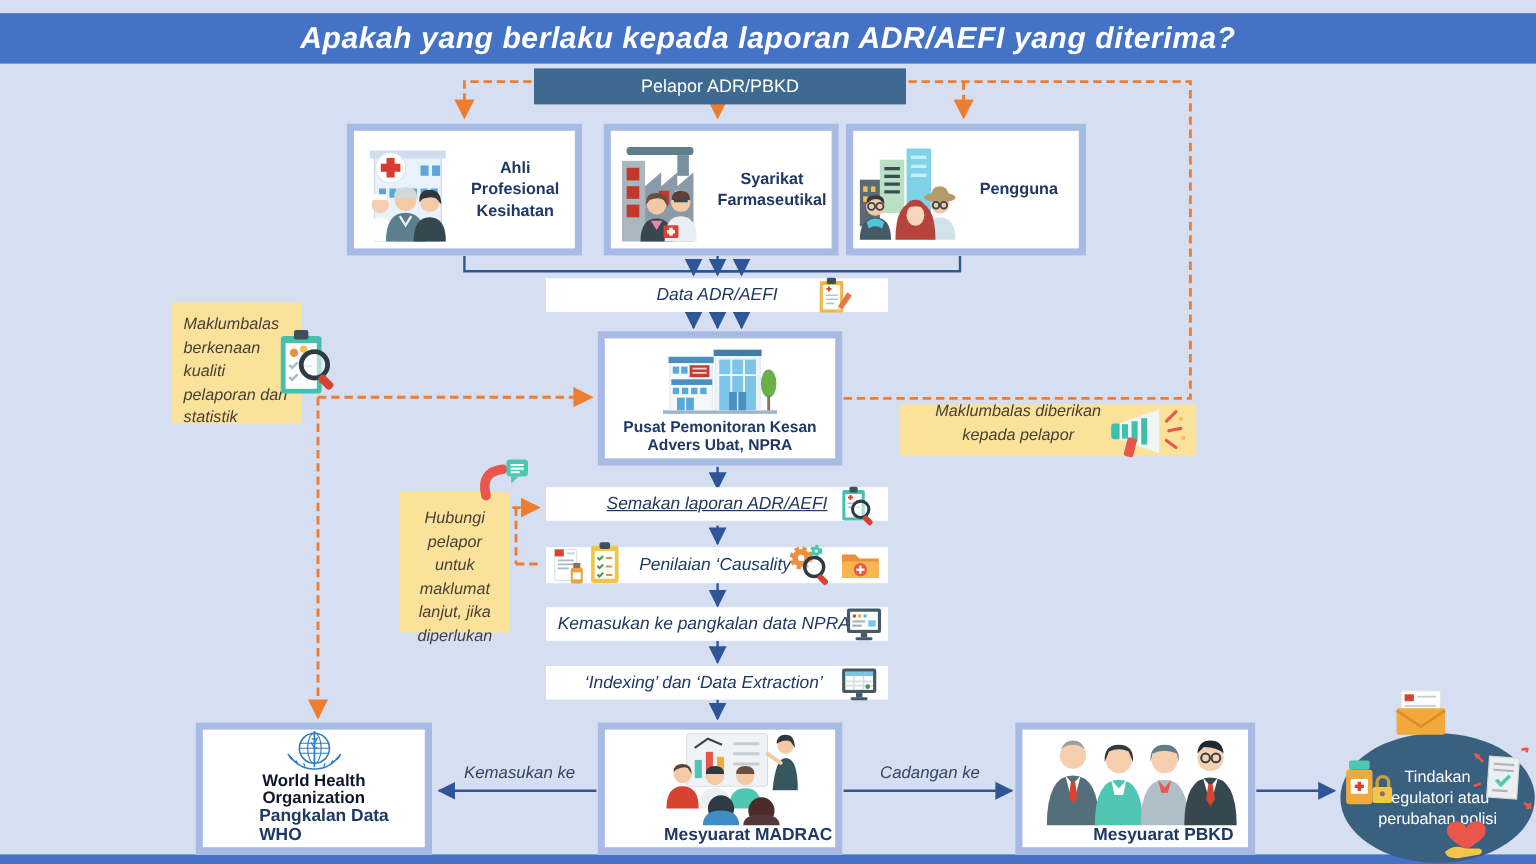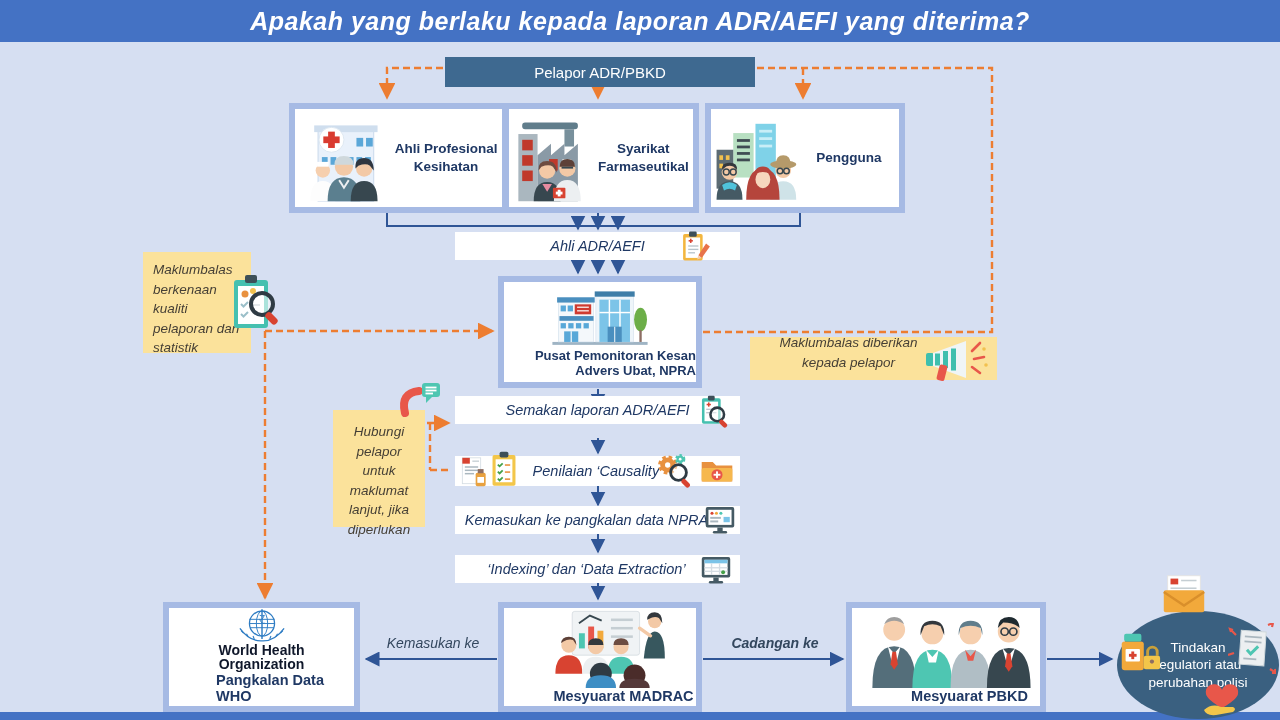--- a/index.html
+++ b/index.html
@@ -1,20 +1,20 @@
 <!DOCTYPE html>
 <html><head>
 <meta charset="utf-8">
 <style>
   html,body{margin:0;padding:0;}
   body{width:1280px;height:720px;position:relative;overflow:hidden;
        background:#D6DFF2;font-family:"Liberation Sans",sans-serif;}
   .abs{position:absolute;}
   
-  .header{left:0;top:0;width:1280px;height:42px;background:#4472C4;
+  .header{left:0;top:11px;width:1280px;height:42px;background:#4472C4;
           display:flex;align-items:center;justify-content:center;}
   .header .title{color:#fff;font-size:25px;font-weight:bold;font-style:italic;letter-spacing:.5px;}
   .footerbar{left:0;top:712px;width:1280px;height:8px;background:#4472C4;}
   
   svg.connectors{left:0;top:0;width:1280px;height:720px;z-index:1;}
   .node{z-index:2;}
   
   .pelapor{left:445px;top:57px;width:310px;height:30px;background:#3E6990;
            display:flex;align-items:center;justify-content:center;
            color:#fff;font-size:15px;}
@@ -27,21 +27,21 @@
   .bar{left:455px;width:285px;height:28px;background:#fff;display:flex;
        align-items:center;justify-content:center;color:#1F3864;
        font-style:italic;font-size:14.5px;box-sizing:border-box;}
   
   .note{background:#FBE29B;color:#453f35;font-style:italic;font-size:13.5px;
         line-height:1.45;box-sizing:border-box;}
   
   .npra{left:498px;top:276px;width:204px;height:112px;background:#fff;
         border:6px solid #A6BAE4;box-sizing:border-box;display:flex;
         flex-direction:column;align-items:center;justify-content:flex-end;padding-bottom:3px;}
-  .npra .lbl{color:#1F3864;font-weight:bold;font-size:13px;text-align:right;line-height:1.2;}
+  .npra .lbl{color:#1F3864;font-weight:bold;font-size:13px;text-align:center;line-height:1.2;}
   
   .botbox{top:602px;height:110px;background:#fff;border:6px solid #A6BAE4;
           box-sizing:border-box;display:flex;flex-direction:column;
           align-items:center;justify-content:flex-end;padding-bottom:2px;}
   .botbox .lbl{color:#1F3864;font-weight:bold;font-size:14.5px;margin-left:47px;}
   .who-words{color:#0f172a;font-weight:bold;font-size:14px;line-height:1.05;text-align:center;}
   
   .circle{left:1117px;top:611px;width:162px;height:108px;background:#3A6080;
           border-radius:50%;display:flex;align-items:center;justify-content:center;}
   .circle .lbl{color:#fff;font-size:13.5px;text-align:center;line-height:1.3;width:112px;}
@@ -94,21 +94,21 @@
 
 <div class="abs header node">
   <div class="title">Apakah yang berlaku kepada laporan ADR/AEFI yang diterima?</div>
 </div>
 <div class="abs footerbar node"></div>
 
 <div class="abs pelapor node">
   <span>Pelapor ADR/PBKD</span>
 </div>
 
-<div class="abs catbox node" style="left:289px;top:103px;width:219px;">
+<div class="abs catbox node" style="left:289px;top:103px;width:196px;">
   <div class="ic">
     <svg width="84" height="96" viewBox="0 0 84 100">
       <rect x="16" y="20" width="58" height="74" fill="#e9f1fb" stroke="#c9d8ea"></rect>
       <rect x="12" y="15" width="66" height="7" fill="#cfdeee"></rect>
       <rect x="56" y="28" width="7" height="9" fill="#5ba7d8"></rect>
         <rect x="66" y="28" width="7" height="9" fill="#5ba7d8"></rect>
       <rect x="20" y="48" width="6" height="8" fill="#5ba7d8"></rect>
         <rect x="29" y="48" width="6" height="8" fill="#5ba7d8"></rect>
       <rect x="38" y="48" width="6" height="8" fill="#5ba7d8"></rect>
         <rect x="47" y="48" width="6" height="8" fill="#5ba7d8"></rect>
@@ -191,21 +191,21 @@
       <path d="M64 94 Q64 74 78 74 Q92 74 92 94 Z" fill="#cfe3e8"></path>
       <path d="M38 94 Q38 60 56 60 Q74 60 74 94 Z" fill="#b5453c"></path>
       <ellipse cx="56" cy="72" rx="8" ry="9.5" fill="#f6d7bd"></ellipse>
       <path d="M46 72 Q46 58 56 58 Q66 58 66 72 Q66 64 56 64 Q46 64 46 72 Z" fill="#b5453c"></path>
     </svg>
   </div>
   <div class="lbl">Pengguna</div>
 </div>
 
 <div class="abs bar node" style="top:232px;">
-  <span>Ahli ADR/AEFI</span>
+  <span>Data ADR/AEFI</span>
   <svg class="abs" style="right:28px;top:-4px;" width="34" height="36" viewBox="0 0 40 40">
     <rect x="6" y="6" width="23" height="31" rx="2" fill="#f3b63f"></rect>
     <rect x="9" y="10" width="17" height="24" fill="#fff"></rect>
     <rect x="13" y="3" width="9" height="6" rx="1.5" fill="#3d4f58"></rect>
     <rect x="12.5" y="13" width="5" height="1.8" fill="#d84331"></rect>
       <rect x="14.1" y="11.4" width="1.8" height="5" fill="#d84331"></rect>
     <line x1="12" y1="20" x2="24" y2="20" stroke="#b8c4cc" stroke-width="1.6"></line>
     <line x1="12" y1="24" x2="24" y2="24" stroke="#b8c4cc" stroke-width="1.6"></line>
     <line x1="12" y1="28" x2="20" y2="28" stroke="#b8c4cc" stroke-width="1.6"></line>
     <polygon points="24,31 33,17 37.5,20.5 28,34" fill="#e8734a"></polygon>
@@ -270,21 +270,21 @@
     <rect x="21" y="14" width="5" height="17" fill="#3fbfae"></rect>
     <rect x="29" y="11.5" width="5" height="22" fill="#3fbfae"></rect>
   <rect x="18" y="27" width="8" height="16" rx="2" transform="rotate(14 18 27)" fill="#e8574a"></rect>
   <line x1="50" y1="14" x2="58" y2="6" stroke="#e8574a" stroke-width="2.6" stroke-linecap="round"></line>
   <line x1="52" y1="22" x2="62" y2="20" stroke="#e8574a" stroke-width="2.6" stroke-linecap="round"></line>
   <line x1="50" y1="30" x2="58" y2="36" stroke="#e8574a" stroke-width="2.6" stroke-linecap="round"></line>
   <circle cx="62" cy="12" r="1.8" fill="#f2c14e"></circle>
     <circle cx="64" cy="28" r="1.8" fill="#f2c14e"></circle>
 </svg>
 
-<div class="abs bar node" style="top:396px;">
+<div class="abs bar node" style="top:406px;text-decoration:underline;">
   <span>Semakan laporan ADR/AEFI</span>
   <svg class="abs" style="right:10px;top:-3px;" width="34" height="36" viewBox="0 0 40 42">
     <rect x="7" y="6" width="22" height="30" rx="2" fill="#45c0b0"></rect>
     <rect x="10" y="10" width="16" height="23" fill="#fff"></rect>
     <rect x="14" y="3" width="8" height="5.5" rx="1.5" fill="#3d4f58"></rect>
     <rect x="12.5" y="12.5" width="5" height="1.8" fill="#d84331"></rect>
       <rect x="14.1" y="10.9" width="1.8" height="5" fill="#d84331"></rect>
     <line x1="12" y1="19" x2="24" y2="19" stroke="#b8c4cc" stroke-width="1.5"></line>
       <line x1="12" y1="23" x2="24" y2="23" stroke="#b8c4cc" stroke-width="1.5"></line>
     <circle cx="25" cy="25" r="8" fill="rgba(255,255,255,0.5)" stroke="#2f3b44" stroke-width="3"></circle>
@@ -422,21 +422,21 @@
       <path d="M111 44 Q111 36 120 36 Q129 36 129 44 Z" fill="#6d4c41"></path>
     <path d="M104 78 Q104 58 120 58 Q136 58 136 78 Z" fill="#4ec6b2"></path>
     <circle cx="96" cy="78" r="13" fill="#2f3b44"></circle>
       <path d="M78 95 Q78 80 96 80 Q114 80 114 95 Z" fill="#3e8ec4"></path>
     <circle cx="136" cy="80" r="13" fill="#4a2c2a"></circle>
       <path d="M118 95 Q118 84 136 84 Q154 84 154 95 Z" fill="#55393a"></path>
   </svg>
   <div class="lbl">Mesyuarat MADRAC</div>
 </div>
 
-<div class="abs edgelbl node" style="left:710px;top:635px;font-weight:bold;">Cadangan ke</div>
+<div class="abs edgelbl node" style="left:710px;top:635px;">Cadangan ke</div>
 
 <div class="abs botbox node" style="left:846px;width:200px;">
   <svg width="180" height="80" viewBox="0 0 190 88">
     <circle cx="38" cy="24" r="12" fill="#f6cfae"></circle>
       <path d="M27 18 Q30 10 38 10 Q46 10 49 18 Q44 14 38 14 Q32 14 27 18 Z" fill="#9e9e9e"></path>
     <path d="M14 88 Q14 42 38 42 Q62 42 62 88 Z" fill="#546e7a"></path>
     <polygon points="31,42 38,50 45,42 41,58 35,58" fill="#fff"></polygon>
     <polygon points="36,48 40,48 42,62 38,68 34,62" fill="#d84331"></polygon>
     <circle cx="80" cy="28" r="12" fill="#f6cfae"></circle>
     <path d="M67 30 Q66 14 80 14 Q94 14 93 30 L89 20 Q80 16 71 20 Z" fill="#33383d"></path>

